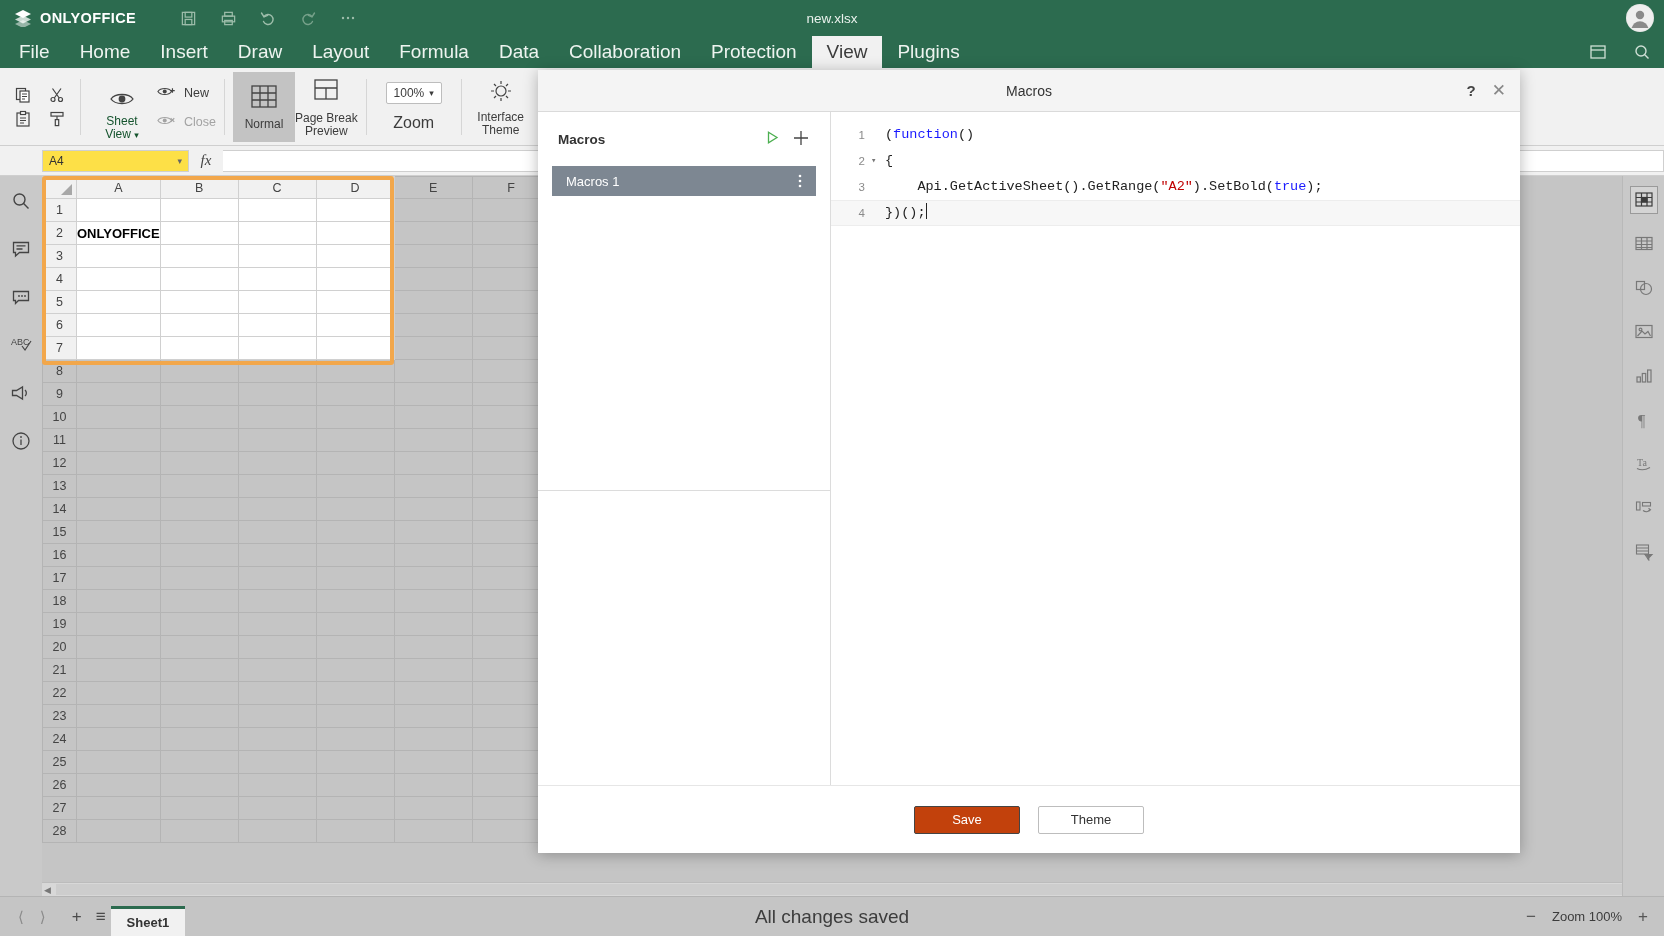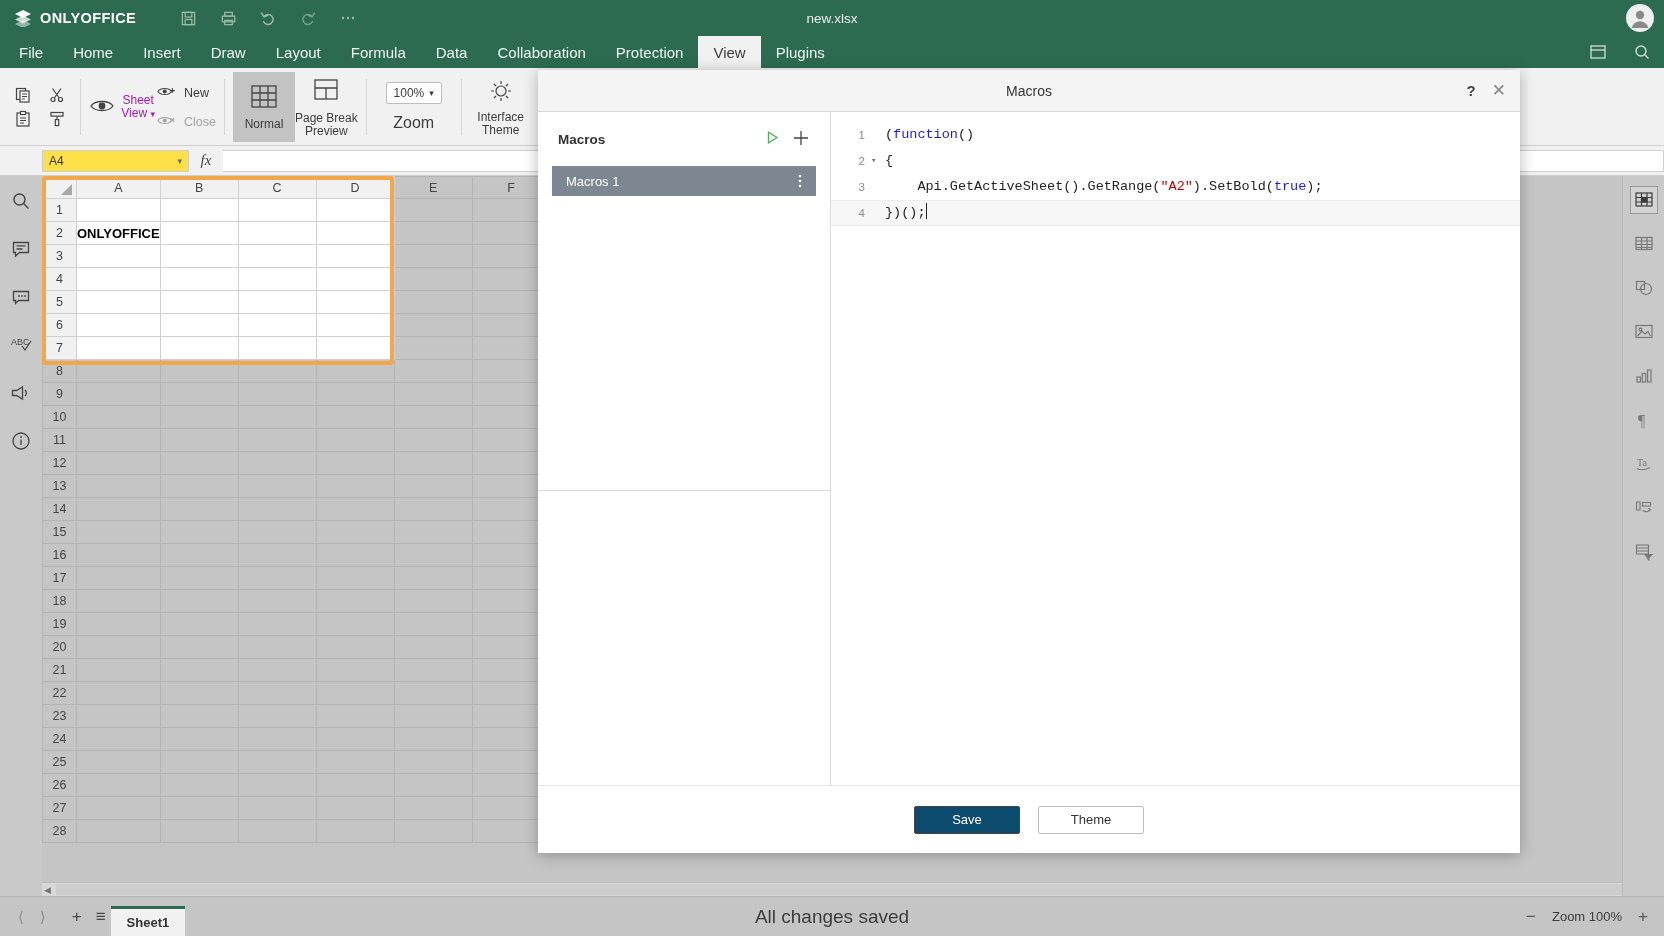--- a/index.html
+++ b/index.html
@@ -36,21 +36,21 @@
     display: flex; align-items: center; justify-content: center; font-weight: bold;
   }
 
   
   .menubar {
     position: absolute; top: 36px; left: 0; width: 1664px; height: 32px;
     background: #2c6b4f; display: flex; align-items: stretch; padding-left: 4px;
   }
   .menu-item {
     padding: 0 15px; display: flex; align-items: center;
-    color: #eef4f0; font-size: 15px; cursor: default;
+    color: #eef4f0; font-size: 19px; cursor: default;
   }
   .menu-item.active { background: #f1f1f1; color: #3c3c3c; }
   .menubar-right { position: absolute; right: 0; top: 0; height: 32px; display: flex; }
   .menubar-right .mi {
     width: 44px; display: flex; align-items: center; justify-content: center; color: #cfe0d6;
   }
 
   
   .ribbon {
     position: absolute; top: 68px; left: 0; width: 1664px; height: 78px;
@@ -62,22 +62,22 @@
   .clip-col { display: flex; flex-direction: column; justify-content: center; gap: 6px; padding: 0 6px; }
   .clip-row { display: flex; gap: 16px; }
   .ic { color: #444; display: flex; align-items: center; justify-content: center; }
   .btn-big {
     display: flex; flex-direction: column; align-items: center; justify-content: center;
     min-width: 62px; height: 70px; font-size: 12px; color: #3c3c3c; gap: 2px; cursor: default;
   }
   .btn-big.sel { background: #c3c3c3; }
   .btn-big .lbl { text-align: center; line-height: 13px; }
   .sheetview {
-    display: flex; align-items: center; justify-content: space-between;
-    width: 66px; height: 70px; font-size: 12px; color: #a21caf; gap: 3px;
+    display: flex; flex-direction: column; align-items: center; justify-content: flex-end;
+    width: 66px; height: 70px; font-size: 12px; color: #14532d; gap: 3px;
   }
   .sv-sub { display: flex; flex-direction: column; justify-content: center; gap: 11px; padding-left: 2px; }
   .sv-item { display: flex; align-items: center; gap: 7px; font-size: 12.5px; color: #3c3c3c; }
   .sv-item.disabled { color: #a3a3a3; }
   .zoom-col { display: flex; flex-direction: column; align-items: center; justify-content: center; gap: 10px; width: 78px; }
   .zoom-box {
     border: 1px solid #bdbdbd; background: #fff; border-radius: 2px;
     padding: 3px 7px; font-size: 12px; color: #3c3c3c; display: flex; align-items: center; gap: 5px;
   }
   .zoom-lbl { font-size: 16px; color: #3c3c3c; }
@@ -212,21 +212,21 @@
   .caret { display: inline-block; width: 1px; height: 16px; background: #222; vertical-align: -3px; }
 
   .dlg-foot {
     height: 68px; display: flex; align-items: center; justify-content: center; gap: 18px;
     border-top: 1px solid #e6e6e6;
   }
   .btn {
     min-width: 106px; height: 28px; font-size: 13px; display: flex; align-items: center;
     justify-content: center; border-radius: 2px; cursor: default;
   }
-  .btn.primary { background: #0c4a6e; color: #fff; border: 1px solid #444; }
+  .btn.primary { background: #c2410c; color: #fff; border: 1px solid #444; }
   .btn.secondary { background: #fff; color: #333; border: 1px solid #bdbdbd; }
 </style>
 </head>
 <body>
 
 <div id="app">
 
   <div class="titlebar">
     <div class="brand">
       <span class="brand-logo">

